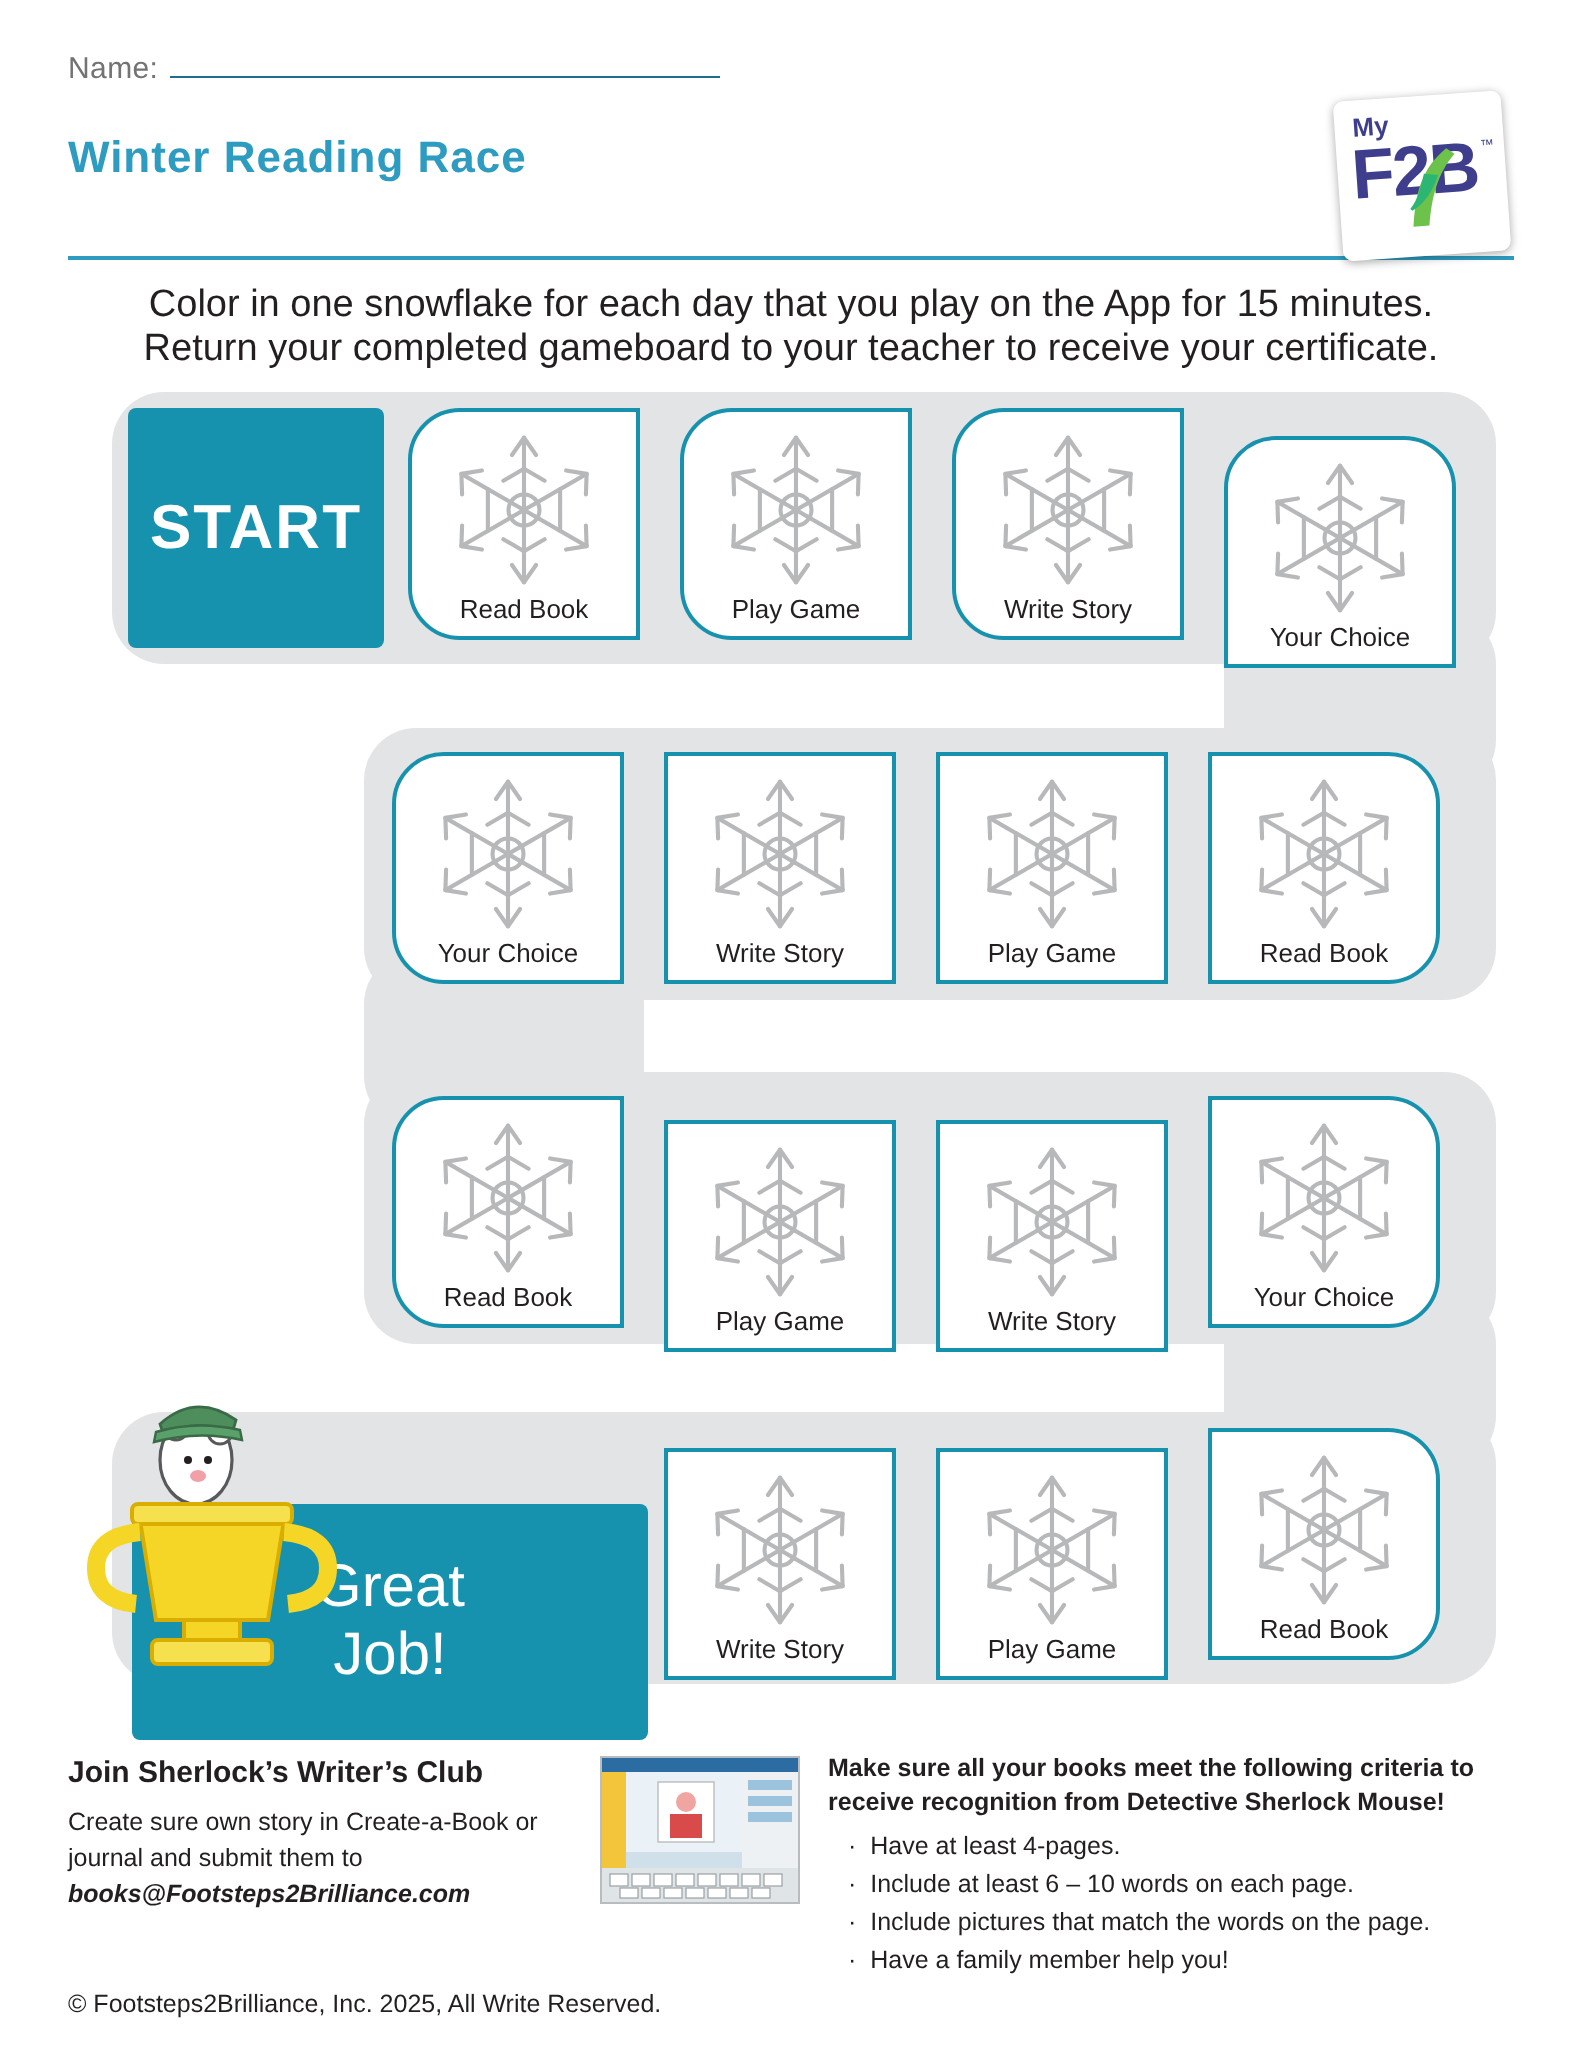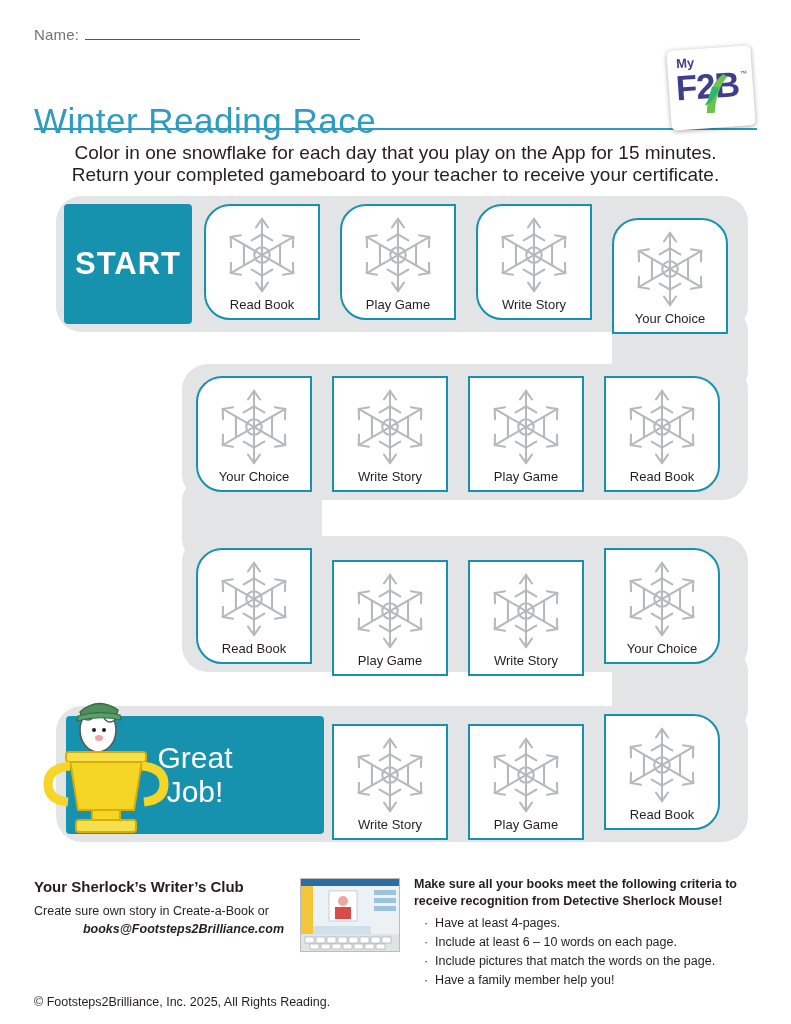--- a/index.html
+++ b/index.html
@@ -34,25 +34,24 @@
   .name-line {
     width: 275px;
     border-bottom: 1.6px solid #1b6f8c;
     height: 12px;
   }
 
   .title {
     position: absolute;
     left: 34px;
     top: 66px;
-    font-size: 35px;
-    font-weight: normal;
+    font-size: 22px;
+    font-weight: bold;
     color: #2e9cc0;
     letter-spacing: .5px;
-    margin-top: 35px;
   }
 
   .header-rule {
     position: absolute;
     left: 34px;
     top: 128px;
     width: 723px;
     height: 2px;
     background: #2e9cc0;
   }
@@ -179,20 +178,21 @@
     background: #1792ae;
     border-radius: 4px;
     display: flex;
     align-items: center;
     justify-content: center;
     text-align: center;
     color: #ffffff;
     font-size: 30px;
     line-height: 34px;
     font-weight: normal;
+    margin-top: 36px;
   }
 
   
   .trophy-wrap {
     position: absolute;
     left: 26px;
     top: 486px;
     width: 160px;
     height: 160px;
   }
@@ -217,21 +217,20 @@
     position: absolute;
     left: 34px;
     top: 30px;
     width: 250px;
     font-size: 12.5px;
     line-height: 18px;
   }
   .club-email {
     font-style: italic;
     font-weight: bold;
-    text-align: right;
   }
   .thumb {
     position: absolute;
     left: 300px;
     top: 6px;
     width: 98px;
     height: 72px;
     background: #ffffff;
     border: 1px solid #b9bcbe;
     overflow: hidden;
@@ -584,23 +583,24 @@
       <rect x="40" y="70" width="80" height="10" rx="3" fill="#f7e04e" stroke="#d9ae00" stroke-width="2"></rect>
       <path d="M44 84 q-22 2 -22 18 q0 16 20 18" fill="none" stroke="#f5d626" stroke-width="9"></path>
       <path d="M116 84 q22 2 22 18 q0 16 -20 18" fill="none" stroke="#f5d626" stroke-width="9"></path>
       <rect x="66" y="128" width="28" height="10" fill="#f5d626" stroke="#d9ae00" stroke-width="2"></rect>
       <rect x="50" y="138" width="60" height="12" rx="3" fill="#f7e04e" stroke="#d9ae00" stroke-width="2"></rect>
     </svg>
   </div>
 </div>
 
 <div class="footer">
-  <div class="club-title">Your Sherlock’s Writer’s Club</div>
+  <div class="club-title">Join Sherlock’s Writer’s Club</div>
   <div class="club-text">
     <div>Create sure own story in Create-a-Book or</div>
+    <div>journal and submit them to</div>
     <div class="club-email">books@Footsteps2Brilliance.com</div>
   </div>
 
   <div class="thumb">
     <svg viewBox="0 0 98 72" width="98" height="72">
       <rect x="0" y="0" width="98" height="72" fill="#ffffff"></rect>
       <rect x="0" y="0" width="98" height="7" fill="#2b6ca3"></rect>
       <rect x="0" y="7" width="12" height="48" fill="#f3c53b"></rect>
       <rect x="12" y="7" width="58" height="40" fill="#eaf2f7"></rect>
       <rect x="28" y="12" width="28" height="30" fill="#ffffff" stroke="#b9bcbe" stroke-width="0.7"></rect>
@@ -637,14 +637,14 @@
     <div>receive recognition from Detective Sherlock Mouse!</div>
   </div>
 
   <div class="criteria-list">
     <div>Have at least 4-pages.</div>
     <div>Include at least 6 – 10 words on each page.</div>
     <div>Include pictures that match the words on the page.</div>
     <div>Have a family member help you!</div>
   </div>
 
-  <div class="copyright">© Footsteps2Brilliance, Inc. 2025, All Rights Reading.</div>
+  <div class="copyright">© Footsteps2Brilliance, Inc. 2025, All Write Reserved.</div>
 </div>
 
 </body></html>

